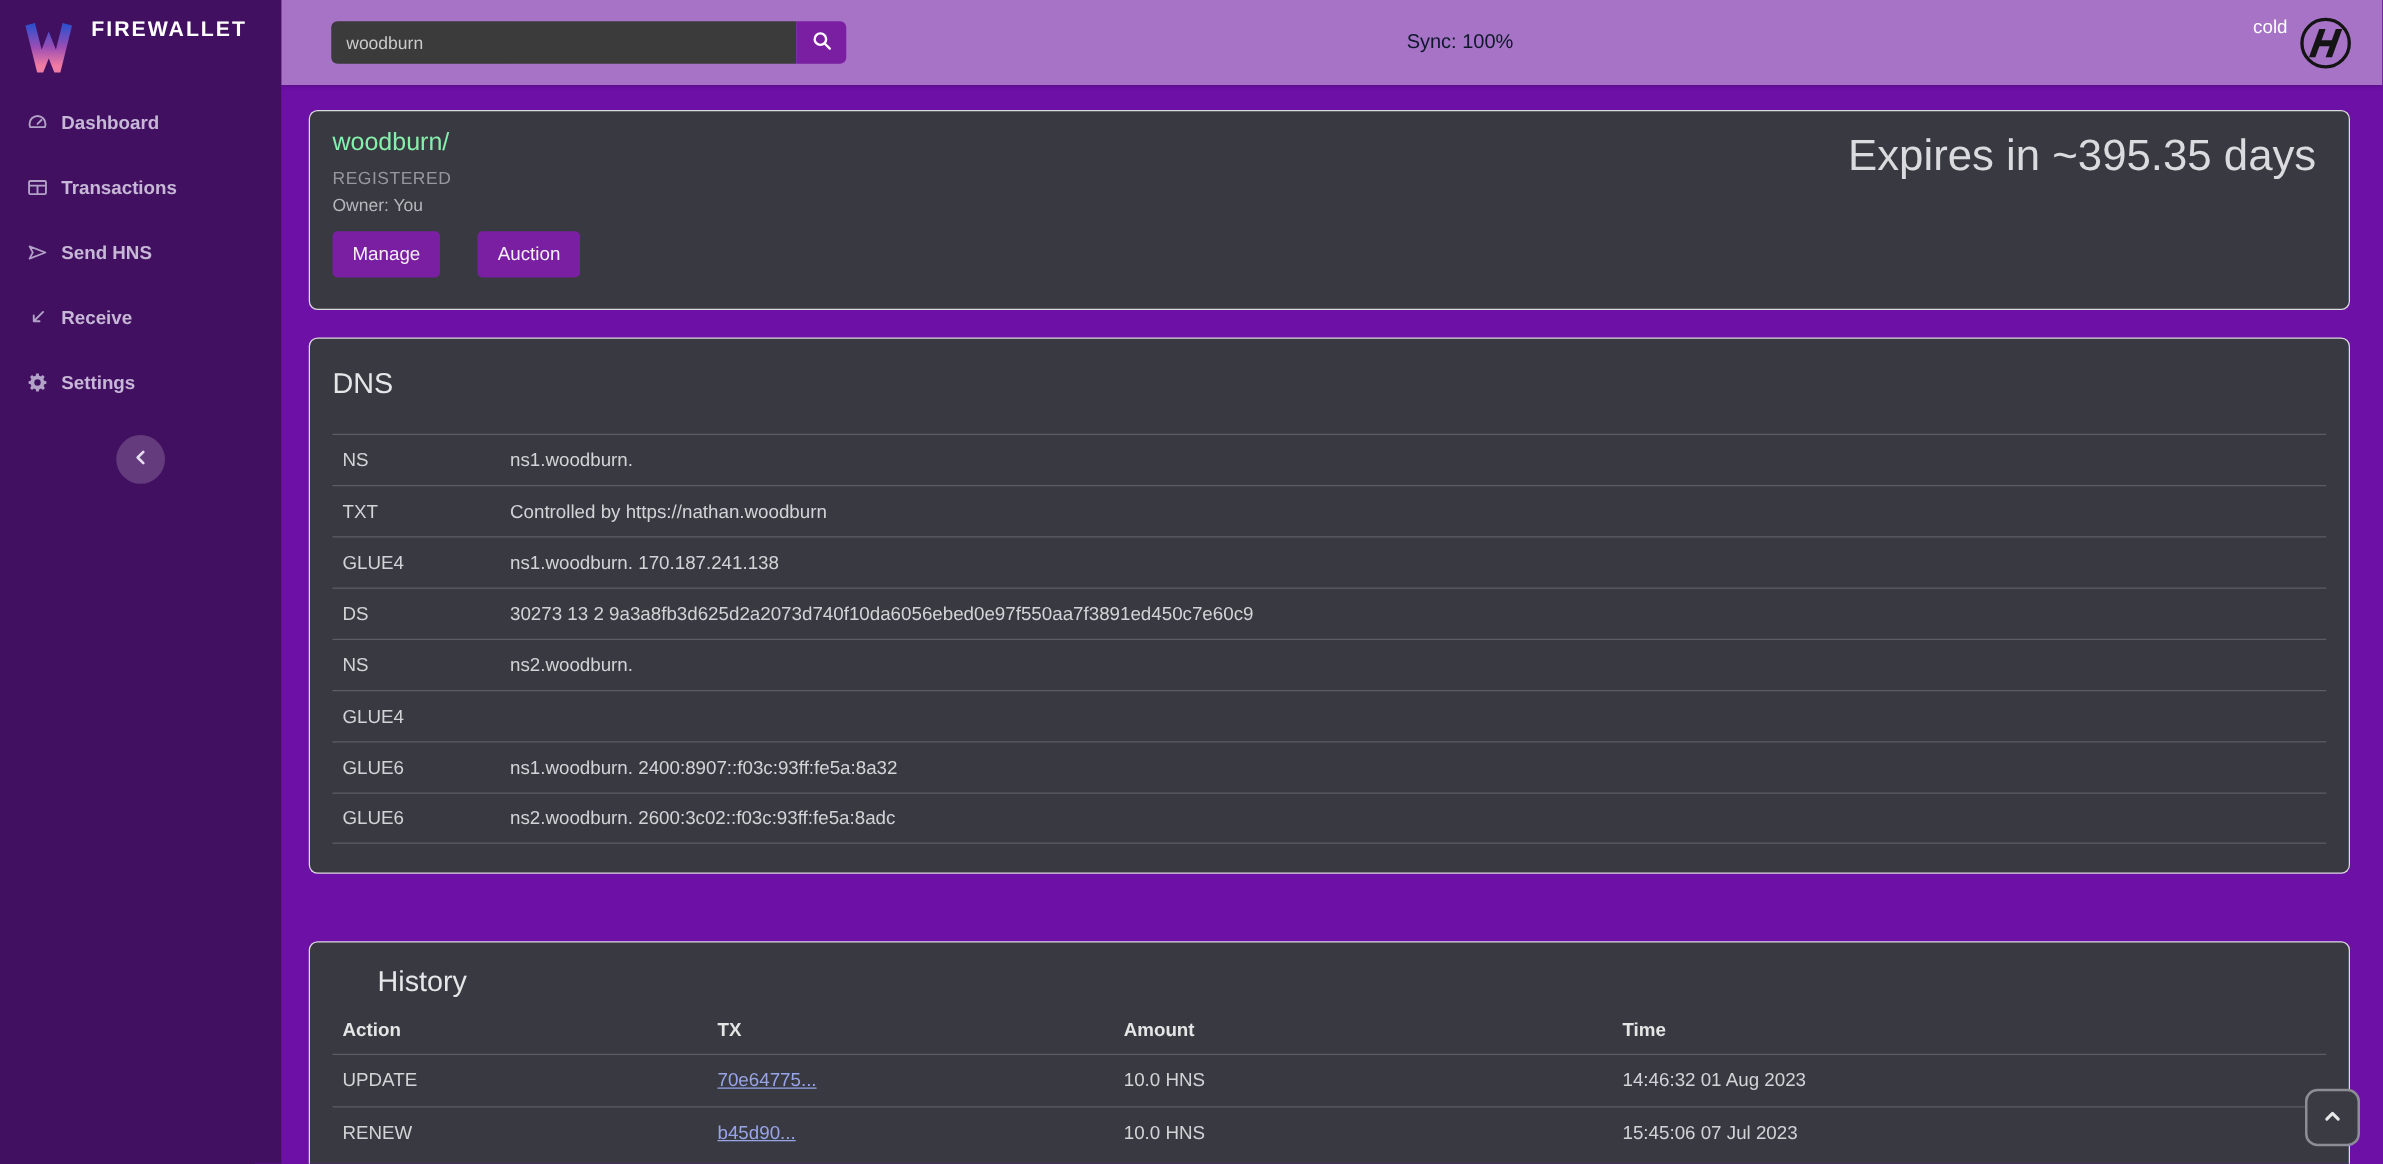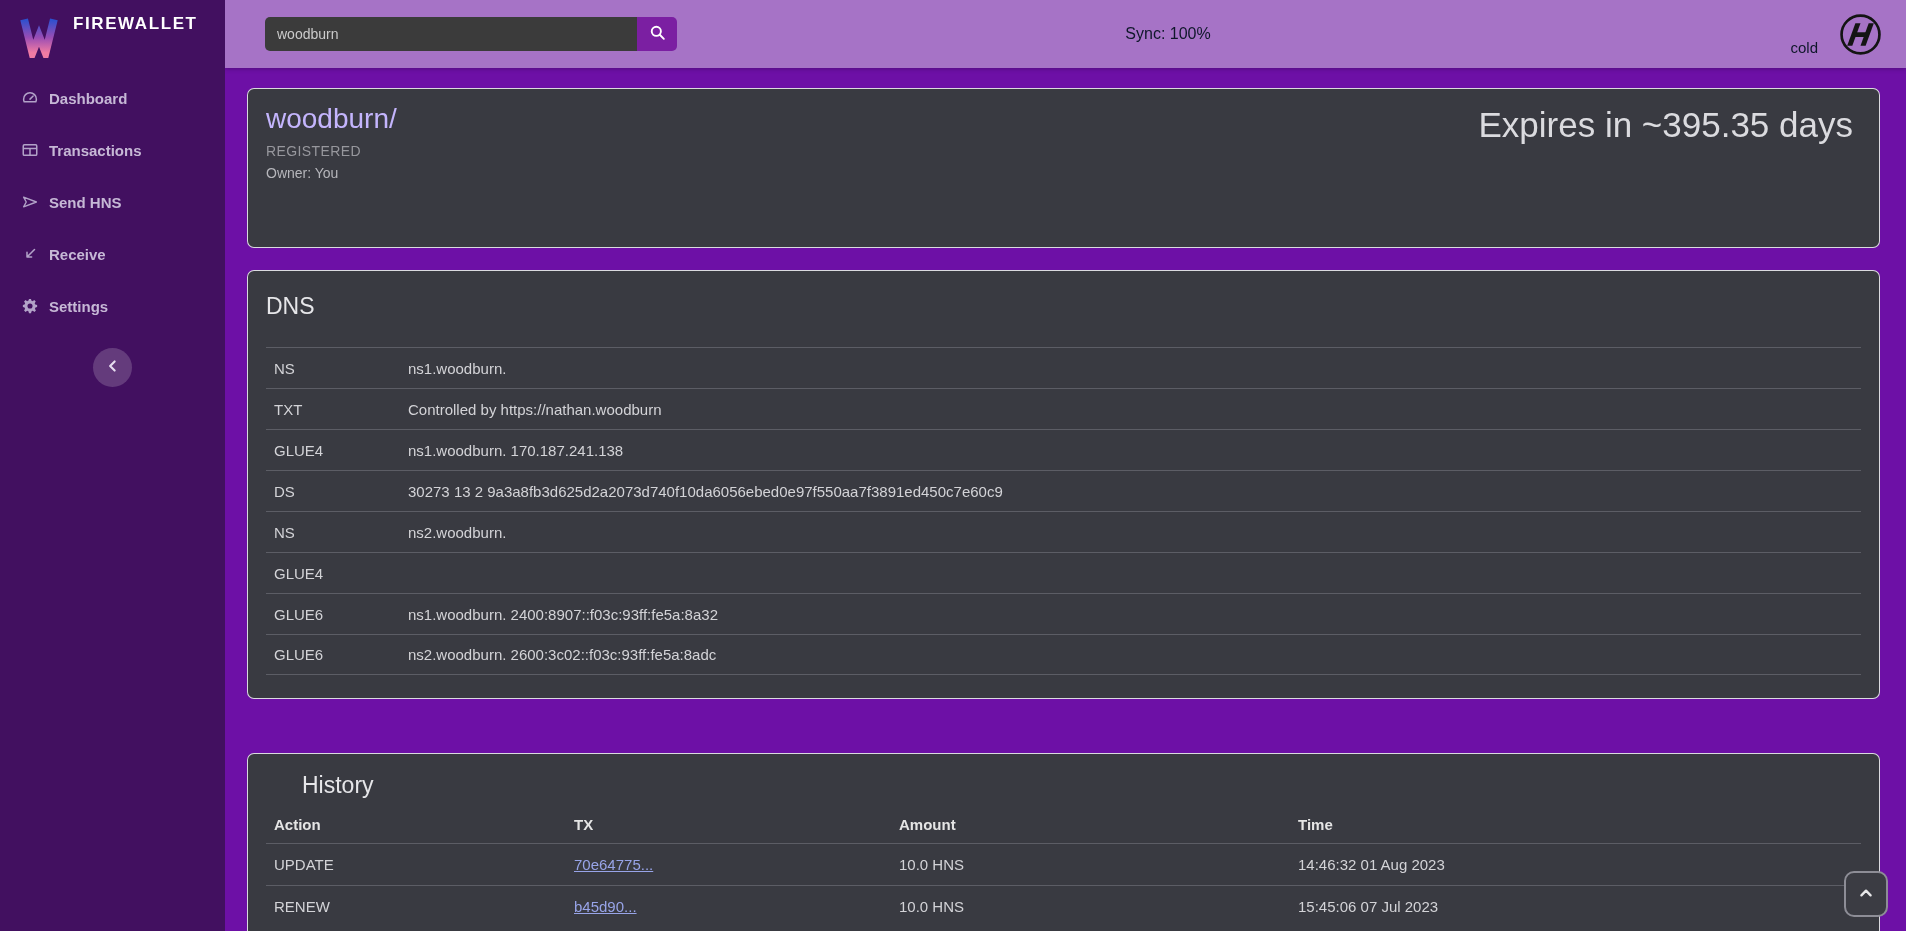--- a/index.html
+++ b/index.html
@@ -28,30 +28,30 @@
 
   
   .topbar { position:absolute; left:225px; top:0; right:0; height:68px; background:var(--topbar);
     display:flex; align-items:center; z-index:5; box-shadow:0 1px 4px rgba(35,0,55,0.35); }
   .search-group { display:flex; margin-left:40px; }
   .search-input { width:372px; height:34px; background:#3b3b3b; border:none; outline:none;
     border-radius:5px 0 0 5px; color:#cbcbcb; font-size:14px; padding:0 12px; font-family:inherit; }
   .search-btn { width:40px; height:34px; background:var(--accent); border:none; border-radius:0 5px 5px 0;
     display:flex; align-items:center; justify-content:center; cursor:pointer; }
   .sync { position:absolute; left:943px; transform:translateX(-50%); color:#0f172a; font-size:16px; }
-  .wallet-group { position:absolute; right:24px; display:flex; align-items:flex-end; gap:21px; color:#0f172a; font-size:15px; }
+  .wallet-group { position:absolute; right:24px; display:flex; align-items:flex-start; gap:9px; color:#ffffff; font-size:15px; }
   .hns-logo svg { width:43px; height:43px; display:block; }
 
   
   .main { position:absolute; left:225px; top:68px; right:0; bottom:0; overflow:hidden; }
   .card { margin-left:22px; width:1633px; background:var(--card);
     border:1px solid rgba(240,240,245,0.88); border-radius:7px; color:#d6d6da; position:relative; }
 
   .name-card { margin-top:20px; height:160px; padding:14px 26px 0 18px; }
-  .domain-title { font-size:28px; color:#c4b5fd; font-weight:400; }
+  .domain-title { font-size:20px; color:#86efac; font-weight:400; }
   .status { margin-top:8px; font-size:14px; color:#97979d; letter-spacing:0.4px; }
   .owner { margin-top:6px; font-size:14px; color:#b6b6bb; }
   .btn-row { margin-top:13px; display:flex; gap:30px; }
   .btn { background:var(--accent); color:#f4eff6; border:none; border-radius:4px;
     font-size:15px; padding:10px 16px; cursor:pointer; font-family:inherit; }
   .expires { position:absolute; top:16px; right:26px; font-size:35px; color:#dbdbdf; }
 
   .dns-card { margin-top:22px; height:429px; padding:14px 18px 0; }
   .section-title { font-size:23px; color:#e6e6e9; margin-top:8px; font-weight:400; }
   .dns-table { margin-top:27px; }
@@ -176,20 +176,24 @@
     </span>
   </div>
 </header>
 
 <main class="main">
 
   <section class="card name-card">
     <div class="domain-title">woodburn/</div>
     <div class="status">REGISTERED</div>
     <div class="owner">Owner: You</div>
+    <div class="btn-row">
+      <button class="btn">Manage</button>
+      <button class="btn">Auction</button>
+    </div>
     <div class="expires">Expires in ~395.35 days</div>
   </section>
 
   <section class="card dns-card">
     <div class="section-title">DNS</div>
     <div class="dns-table">
         <div class="dns-row">
           <div class="dns-type">NS</div>
           <div class="dns-value">ns1.woodburn.</div>
         </div>

